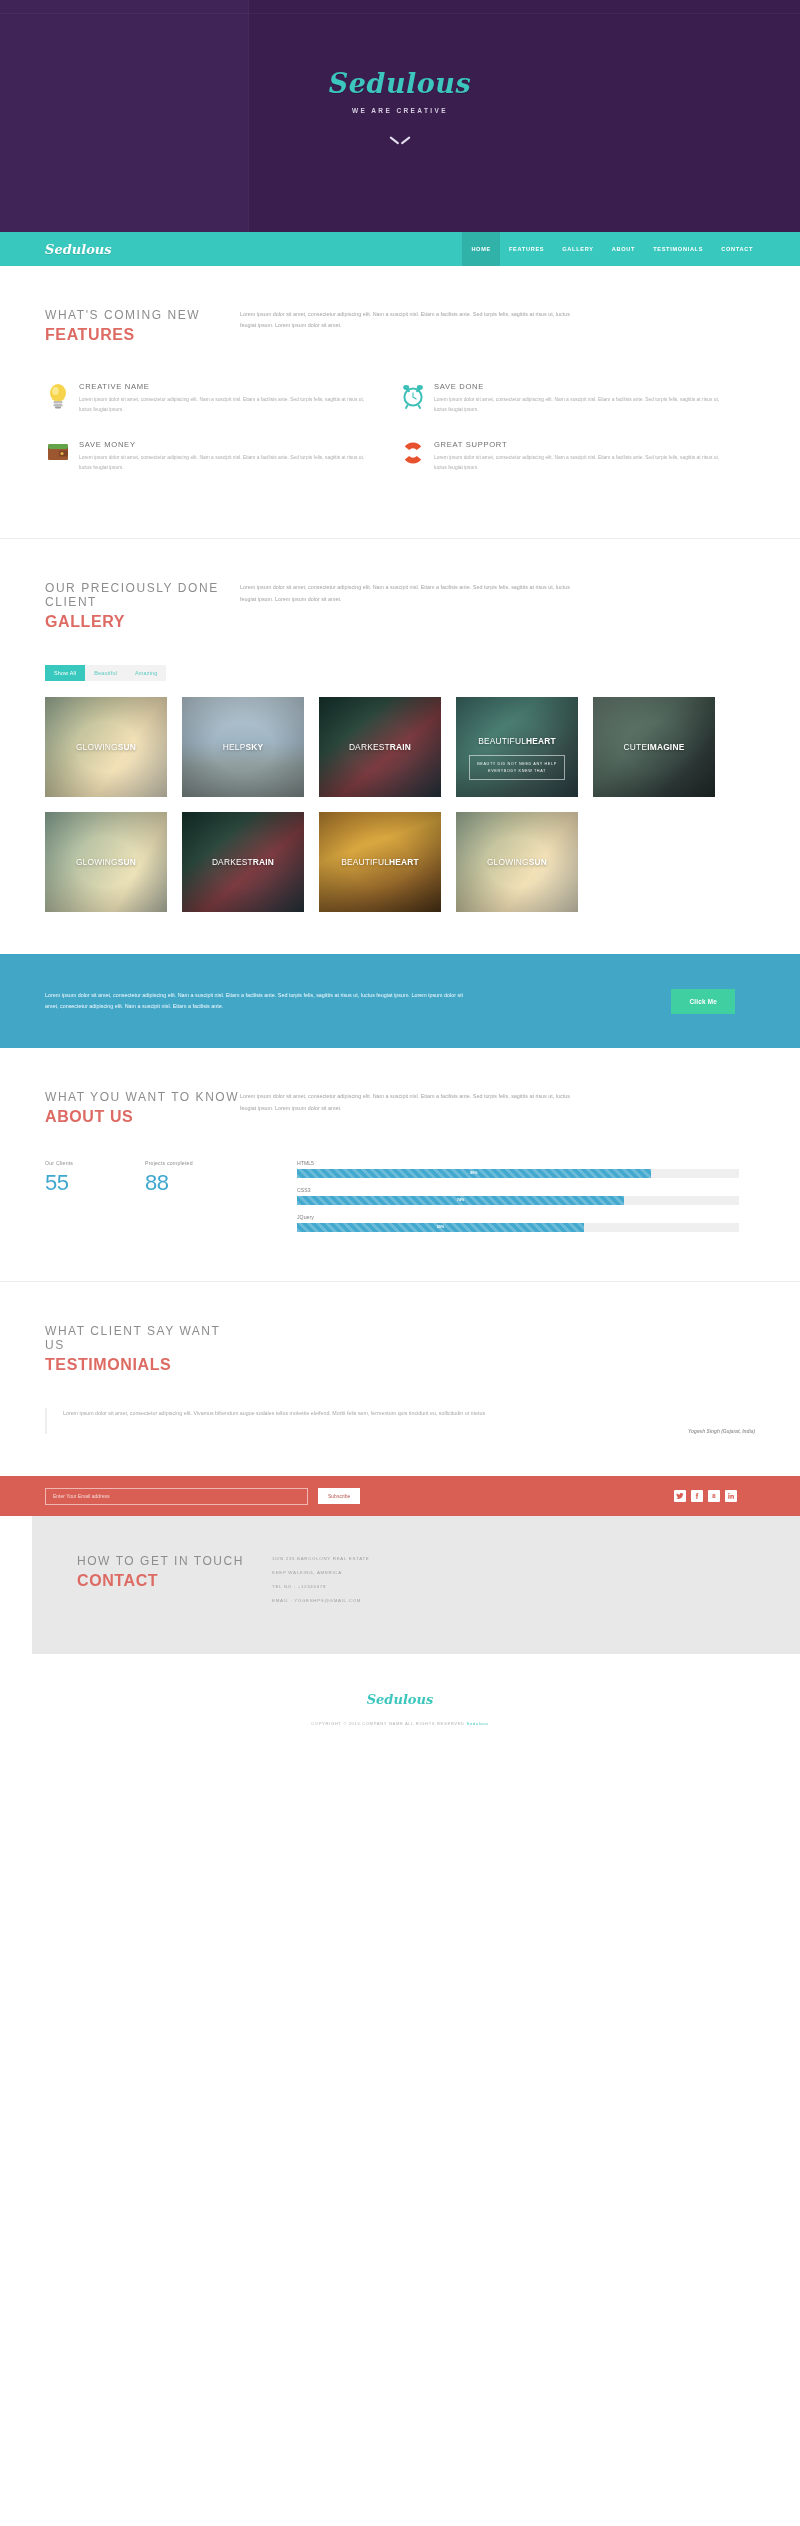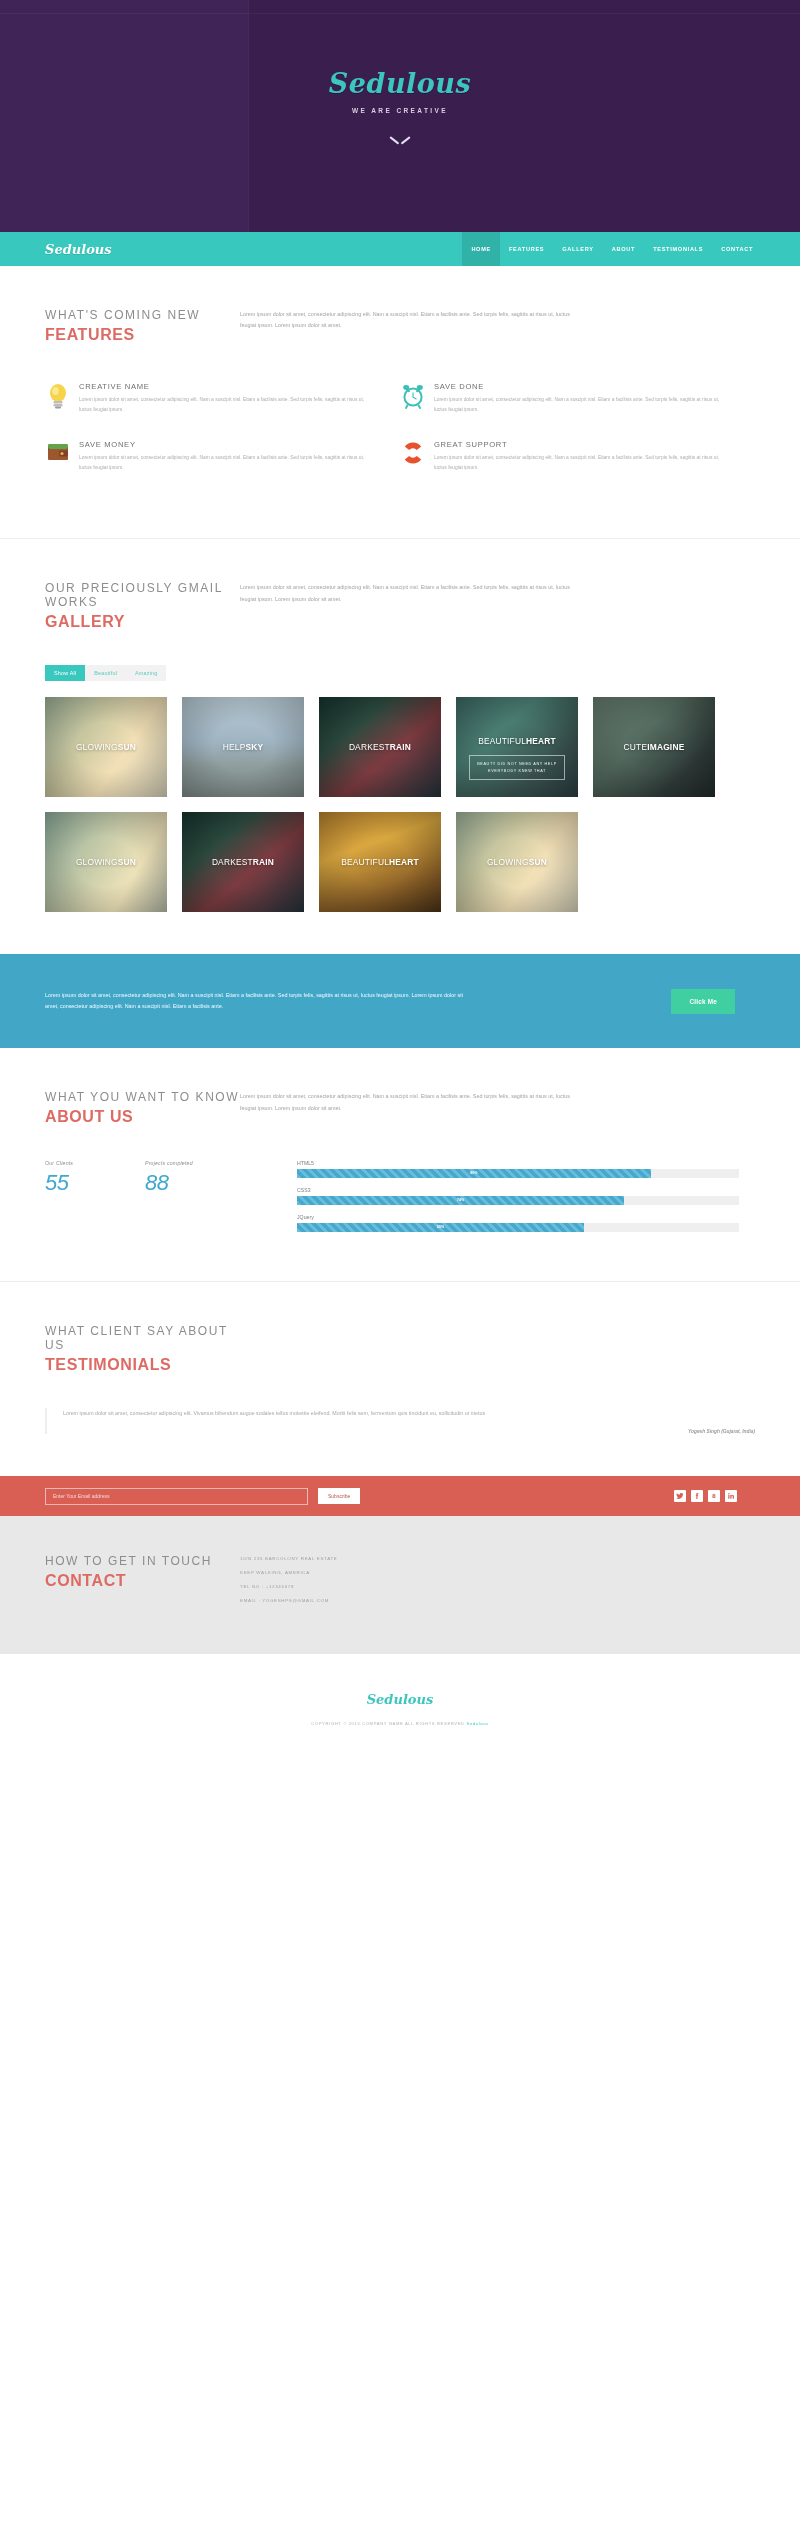--- a/index.html
+++ b/index.html
@@ -186,21 +186,21 @@
     background:#40cfa0; color:#ffffff;
     font-size:6.4px; font-weight:bold;
     padding:9px 18px; cursor:pointer;
     letter-spacing:0.2px;
   }
 
   
   .about { padding-bottom:40px; }
   .about-body { display:flex; margin-top:34px; }
   .counters { display:flex; width:200px; }
-  .counter { width:100px;font-style:italic; }
+  .counter { width:100px; }
   .counter-label { font-size:5.2px; color:#8e8e8e; letter-spacing:0.2px; }
   .counter-num {
     font-size:22px; color:#3fa8cf; font-weight:normal;
     margin-top:4px; letter-spacing:-0.5px;
   }
   .skills { margin-left:52px; width:442px; }
   .skill { margin-bottom:9px; }
   .skill-name { font-size:5.2px; color:#7e7e7e; margin-bottom:3px; }
   .skill-track {
     height:9px; background:#efefef; position:relative; overflow:hidden;
@@ -250,21 +250,21 @@
   }
   .socials { margin-left:auto; display:flex; gap:5px; margin-right:18px; }
   .soc {
     width:12px; height:12px; background:#ffffff; border-radius:1px;
     display:flex; align-items:center; justify-content:center;
     cursor:pointer;
   }
   .soc svg { display:block; }
 
   
-  .contact { background:#e8e8e8; padding:38px 45px 42px 45px; }
+  .contact { background:#e8e8e8; padding:38px 45px 42px 45px;margin-left:32px; }
   .contact-row { display:flex; }
   .contact-left { width:195px; }
   .contact-info { padding-top:2px; }
   .contact-line {
     font-size:4.4px; letter-spacing:0.7px; color:#a0a0a0;
     margin-bottom:9px;
   }
 
   
   .footer {
@@ -389,21 +389,21 @@
       </div>
 
     </div>
   </div>
 
   <div class="hr"></div>
 
   <div class="section gallery">
     <div class="sec-head">
       <div class="sec-head-left">
-        <div class="sec-sub">OUR PRECIOUSLY GMAIL WORKS</div>
+        <div class="sec-sub">OUR PRECIOUSLY DONE CLIENT</div>
         <div class="sec-title">GALLERY</div>
       </div>
       <div class="sec-desc">Lorem ipsum dolor sit amet, consectetur adipiscing elit. Nam a suscipit nisl. Etiam a facilisis ante. Sed turpis felis, sagittis at risus ut, luctus feugiat ipsum. Lorem ipsum dolor sit amet.</div>
     </div>
 
     <div class="filters">
       <div class="filter active">Show All</div>
       <div class="filter">Beautiful</div>
       <div class="filter">Amazing</div>
     </div>
@@ -530,21 +530,21 @@
         </div>
       </div>
     </div>
   </div>
 
   <div class="hr"></div>
 
   <div class="section testi">
     <div class="sec-head">
       <div class="sec-head-left">
-        <div class="sec-sub">WHAT CLIENT SAY ABOUT US</div>
+        <div class="sec-sub">WHAT CLIENT SAY WANT US</div>
         <div class="sec-title">TESTIMONIALS</div>
       </div>
     </div>
     <div class="testi-block">
       <div class="testi-text">Lorem ipsum dolor sit amet, consectetur adipiscing elit. Vivamus bibendum augue sodales tellus molestie eleifend. Morbi felis sem, fermentum quis tincidunt eu, sollicitudin ut metus</div>
       <div class="testi-author">Yogesh Singh (Gujarat, India)</div>
     </div>
   </div>
 
   <div class="subs">

